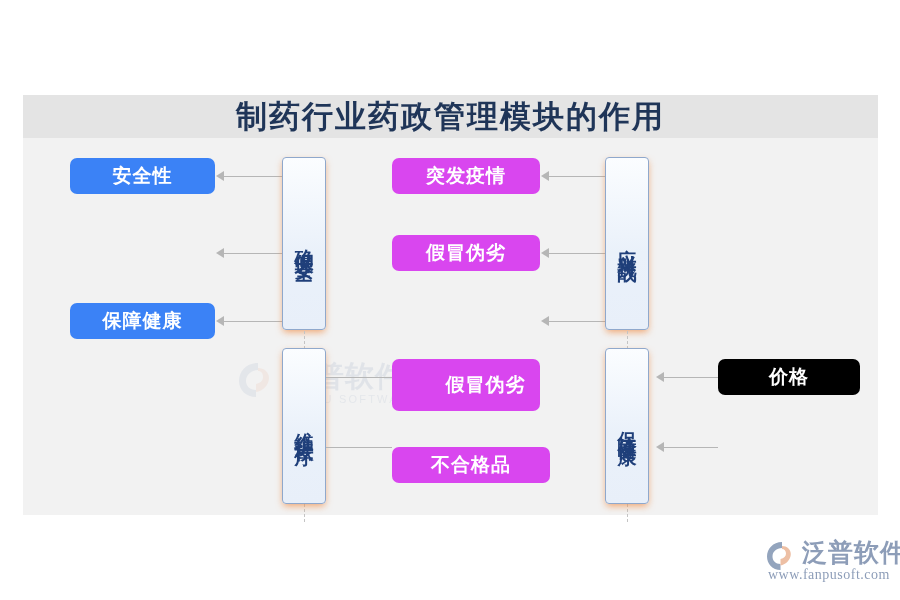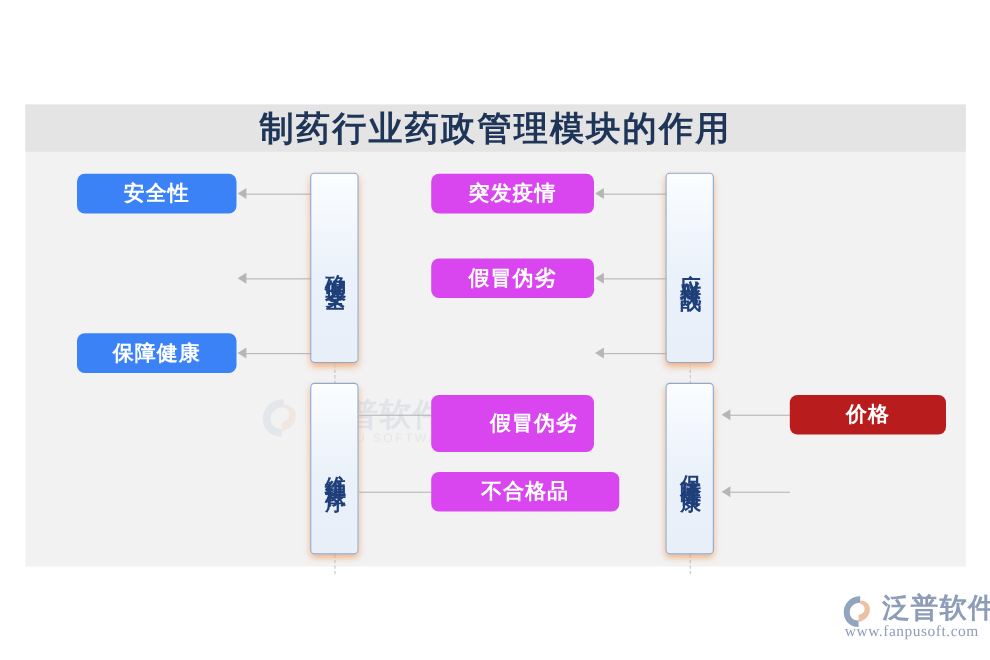--- a/index.html
+++ b/index.html
@@ -69,21 +69,21 @@
     font-weight:700;
     font-size:19px;
     letter-spacing:1px;
     text-align:center;
     white-space:nowrap;
     display:flex;align-items:center;justify-content:center;
     box-sizing:border-box;
   }
   .leaf.blue  { background:#3b82f6; }
   .leaf.green { background:#d946ef; }
-  .leaf.orange{ background:#b91c1c; }
+  .leaf.orange{ background:#000000; }
 
   
   .vbox{
     position:absolute;
     box-sizing:border-box;
     border:1px solid #8fa8cc;
     border-radius:4px;
     background:linear-gradient(180deg,#fbfdff 0%,#eaf1fa 55%,#e8eff9 100%);
     box-shadow:0 3px 7px -1px rgba(240,140,70,.75);
     display:flex;
@@ -191,21 +191,21 @@
   <div class="dashed-v" style="left:604px;top:409px;height:18px;"></div>
 
   <div class="vbox" style="left:259px;top:253px;width:44px;height:156px;">
     <span class="vbox-label">维护秩序</span>
   </div>
 
   <div class="conn" style="left:303px;top:281.5px;width:66px;"></div>
   <div class="conn" style="left:303px;top:351.5px;width:66px;"></div>
 
   <div class="leaf green" style="left:369px;top:264px;width:148px;height:52px;padding-left:39px;">假冒伪劣</div>
-  <div class="leaf green" style="left:369px;top:334px;width:171px;height:36px;">不合格品</div>
+  <div class="leaf green" style="left:369px;top:352px;width:158px;height:36px;">不合格品</div>
 
   <div class="vbox" style="left:582px;top:253px;width:44px;height:156px;">
     <span class="vbox-label">保障健康</span>
   </div>
 
   <div class="conn" style="left:640px;top:281.5px;width:55px;"></div>
   <div class="arrow-l" style="left:633px;top:277px;"></div>
   <div class="conn" style="left:640px;top:351.5px;width:55px;"></div>
   <div class="arrow-l" style="left:633px;top:347px;"></div>
 

